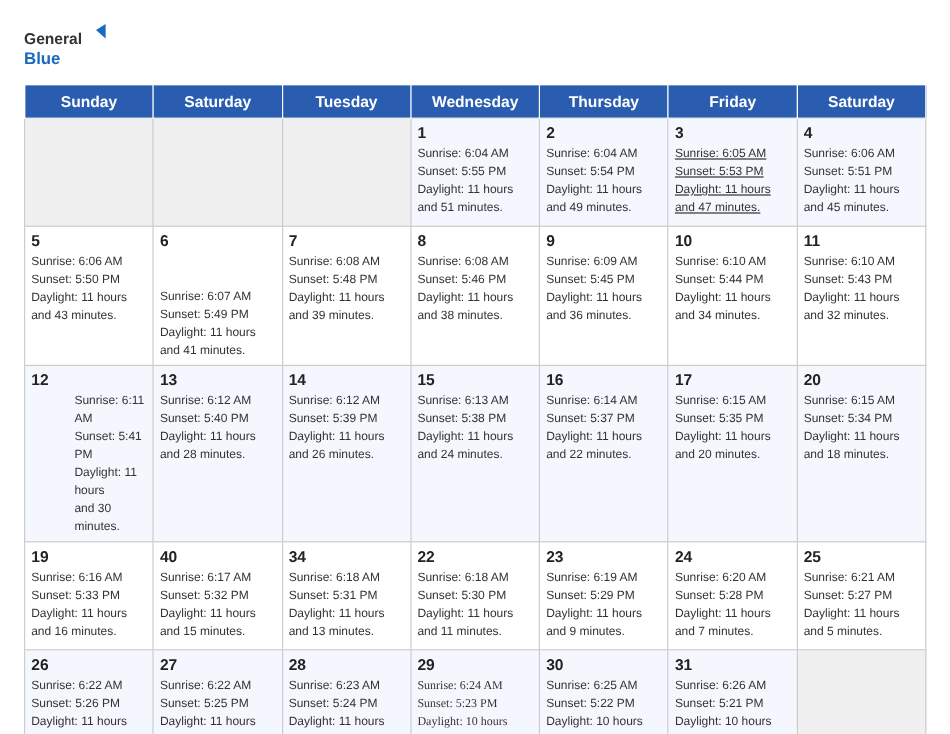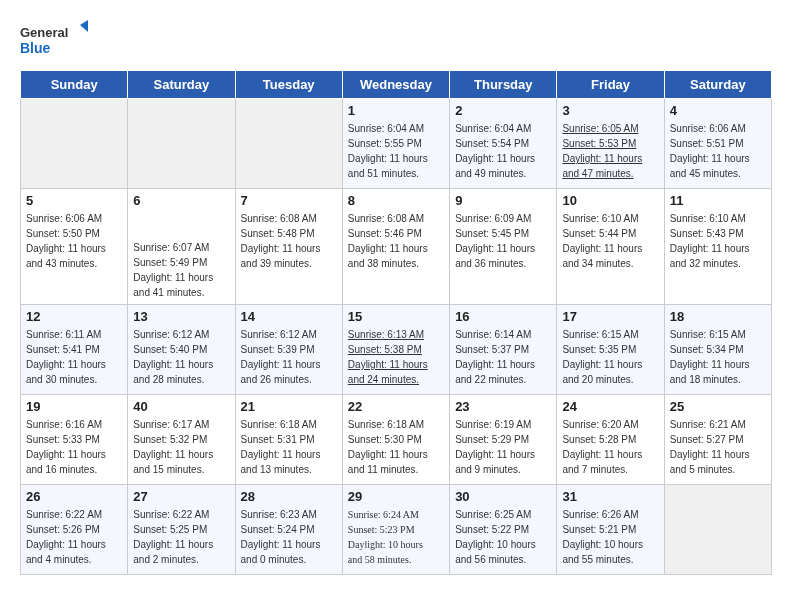--- a/index.html
+++ b/index.html
@@ -188,62 +188,62 @@
           <div class="day-number">11</div>
           <div class="day-info" style="white-space: pre-line;">Sunrise: 6:10 AM
 Sunset: 5:43 PM
 Daylight: 11 hours
 and 32 minutes.</div>
         </td>
       </tr>
       <tr>
         <td>
           <div class="day-number">12</div>
-          <div class="day-info" style="white-space: pre-line;">Sunrise: 6:11 AM
+          <div class="day-info" style="white-space: pre-line; margin-left: 36px;">Sunrise: 6:11 AM
 Sunset: 5:41 PM
 Daylight: 11 hours
 and 30 minutes.</div>
         </td>
         <td>
           <div class="day-number">13</div>
           <div class="day-info" style="white-space: pre-line;">Sunrise: 6:12 AM
 Sunset: 5:40 PM
 Daylight: 11 hours
 and 28 minutes.</div>
         </td>
         <td>
           <div class="day-number">14</div>
           <div class="day-info" style="white-space: pre-line;">Sunrise: 6:12 AM
 Sunset: 5:39 PM
 Daylight: 11 hours
 and 26 minutes.</div>
         </td>
         <td>
           <div class="day-number">15</div>
-          <div class="day-info" style="white-space: pre-line; text-decoration: underline;">Sunrise: 6:13 AM
+          <div class="day-info" style="white-space: pre-line;">Sunrise: 6:13 AM
 Sunset: 5:38 PM
 Daylight: 11 hours
 and 24 minutes.</div>
         </td>
         <td>
           <div class="day-number">16</div>
           <div class="day-info" style="white-space: pre-line;">Sunrise: 6:14 AM
 Sunset: 5:37 PM
 Daylight: 11 hours
 and 22 minutes.</div>
         </td>
         <td>
           <div class="day-number">17</div>
           <div class="day-info" style="white-space: pre-line;">Sunrise: 6:15 AM
 Sunset: 5:35 PM
 Daylight: 11 hours
 and 20 minutes.</div>
         </td>
         <td>
-          <div class="day-number">18</div>
+          <div class="day-number">20</div>
           <div class="day-info" style="white-space: pre-line;">Sunrise: 6:15 AM
 Sunset: 5:34 PM
 Daylight: 11 hours
 and 18 minutes.</div>
         </td>
       </tr>
       <tr>
         <td>
           <div class="day-number">19</div>
           <div class="day-info" style="white-space: pre-line;">Sunrise: 6:16 AM
@@ -252,21 +252,21 @@
 and 16 minutes.</div>
         </td>
         <td>
           <div class="day-number">40</div>
           <div class="day-info" style="white-space: pre-line;">Sunrise: 6:17 AM
 Sunset: 5:32 PM
 Daylight: 11 hours
 and 15 minutes.</div>
         </td>
         <td>
-          <div class="day-number">21</div>
+          <div class="day-number">34</div>
           <div class="day-info" style="white-space: pre-line;">Sunrise: 6:18 AM
 Sunset: 5:31 PM
 Daylight: 11 hours
 and 13 minutes.</div>
         </td>
         <td>
           <div class="day-number">22</div>
           <div class="day-info" style="white-space: pre-line;">Sunrise: 6:18 AM
 Sunset: 5:30 PM
 Daylight: 11 hours

